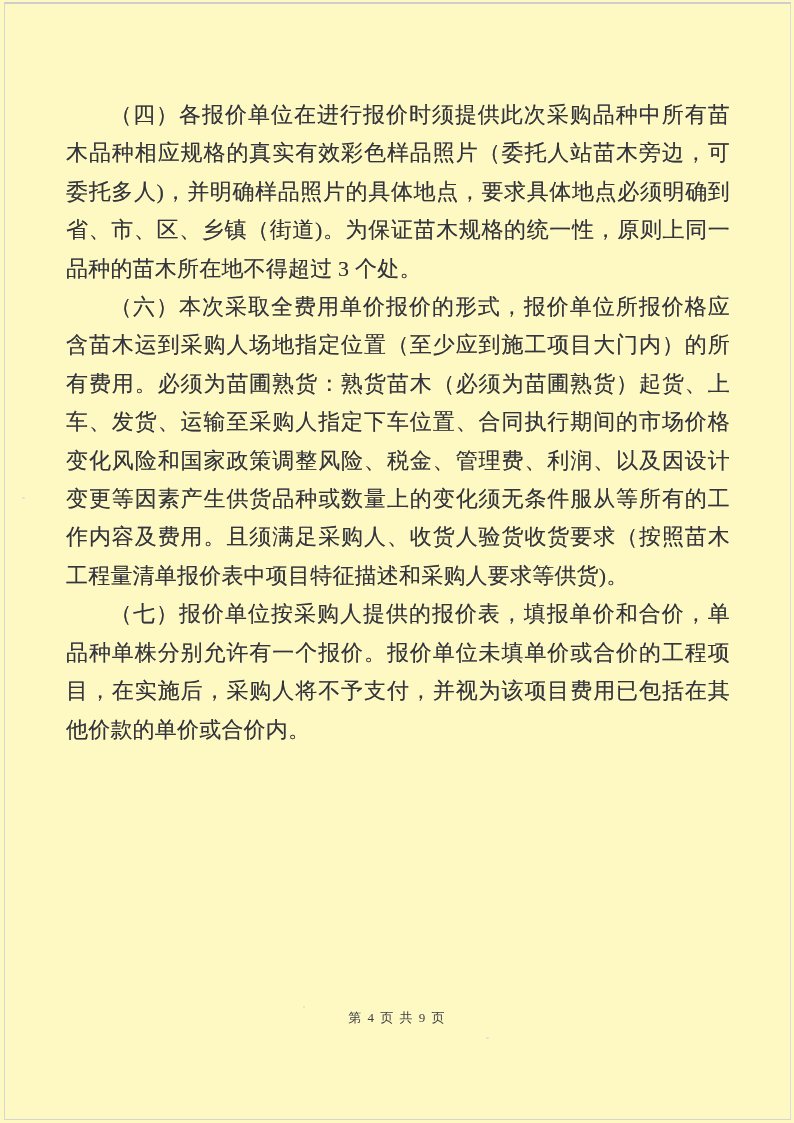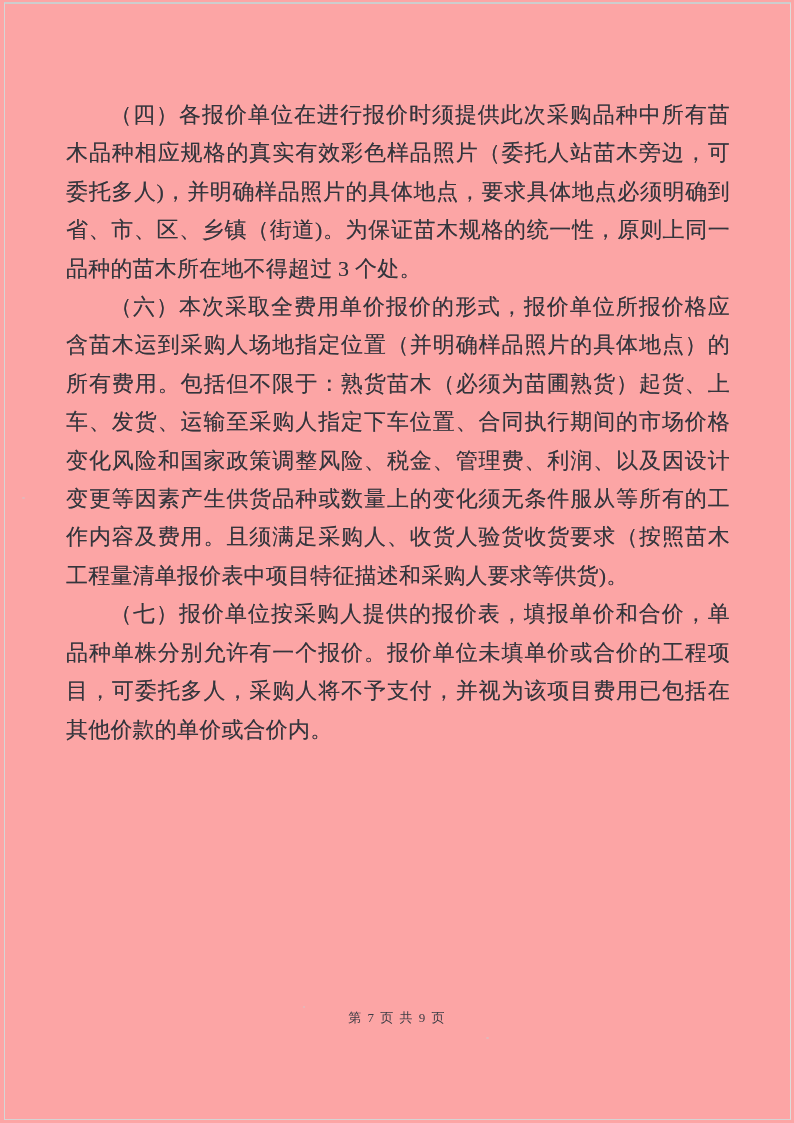--- a/index.html
+++ b/index.html
@@ -10,21 +10,21 @@
   body {
     width: 794px;
     height: 1123px;
     position: relative;
     font-family: "Liberation Serif", "DejaVu Serif", serif;
     overflow: hidden;
   }
   .page {
     position: absolute;
     inset: 0;
-    background: #fca5a5;
+    background: #fef9c3;
     overflow: hidden;
   }
   
   .scan-frame {
     position: absolute;
     left: 4px;
     top: 2px;
     right: 3px;
     bottom: 3px;
     border-top: 2px solid #cdcdcd;
@@ -78,21 +78,21 @@
   <div class="scan-frame"></div>
   <span class="speck s1"></span>
   <span class="speck s2"></span>
   <span class="speck s3"></span>
 
   <main class="body-text">
 
     <p class="para"><span>（四）各报价单位在进行报价时须提供此次采购品种中所有苗木品种相应规格的真实有效彩色样品照片（委托人站苗木旁边，可委托多人)，并明确样品照片的具体地点，要求具体地点必须明确到省、市、区、乡镇（街道)。为保证苗木规格的统一性，原则上同一品种的苗木所在地不得超过 3 个处。</span></p>
 
 
-    <p class="para"><span>（六）本次采取全费用单价报价的形式，报价单位所报价格应含苗木运到采购人场地指定位置（并明确样品照片的具体地点）的所有费用。包括但不限于：熟货苗木（必须为苗圃熟货）起货、上车、发货、运输至采购人指定下车位置、合同执行期间的市场价格变化风险和国家政策调整风险、税金、管理费、利润、以及因设计变更等因素产生供货品种或数量上的变化须无条件服从等所有的工作内容及费用。且须满足采购人、收货人验货收货要求（按照苗木工程量清单报价表中项目特征描述和采购人要求等供货)。</span></p>
+    <p class="para"><span>（六）本次采取全费用单价报价的形式，报价单位所报价格应含苗木运到采购人场地指定位置（至少应到施工项目大门内）的所有费用。必须为苗圃熟货：熟货苗木（必须为苗圃熟货）起货、上车、发货、运输至采购人指定下车位置、合同执行期间的市场价格变化风险和国家政策调整风险、税金、管理费、利润、以及因设计变更等因素产生供货品种或数量上的变化须无条件服从等所有的工作内容及费用。且须满足采购人、收货人验货收货要求（按照苗木工程量清单报价表中项目特征描述和采购人要求等供货)。</span></p>
 
-    <p class="para"><span>（七）报价单位按采购人提供的报价表，填报单价和合价，单品种单株分别允许有一个报价。报价单位未填单价或合价的工程项目，可委托多人，采购人将不予支付，并视为该项目费用已包括在其他价款的单价或合价内。</span></p>
+    <p class="para"><span>（七）报价单位按采购人提供的报价表，填报单价和合价，单品种单株分别允许有一个报价。报价单位未填单价或合价的工程项目，在实施后，采购人将不予支付，并视为该项目费用已包括在其他价款的单价或合价内。</span></p>
 
   </main>
 
-  <footer class="page-footer">第 7 页 共 9 页</footer>
+  <footer class="page-footer">第 4 页 共 9 页</footer>
 
 </div>
 
 </body></html>

